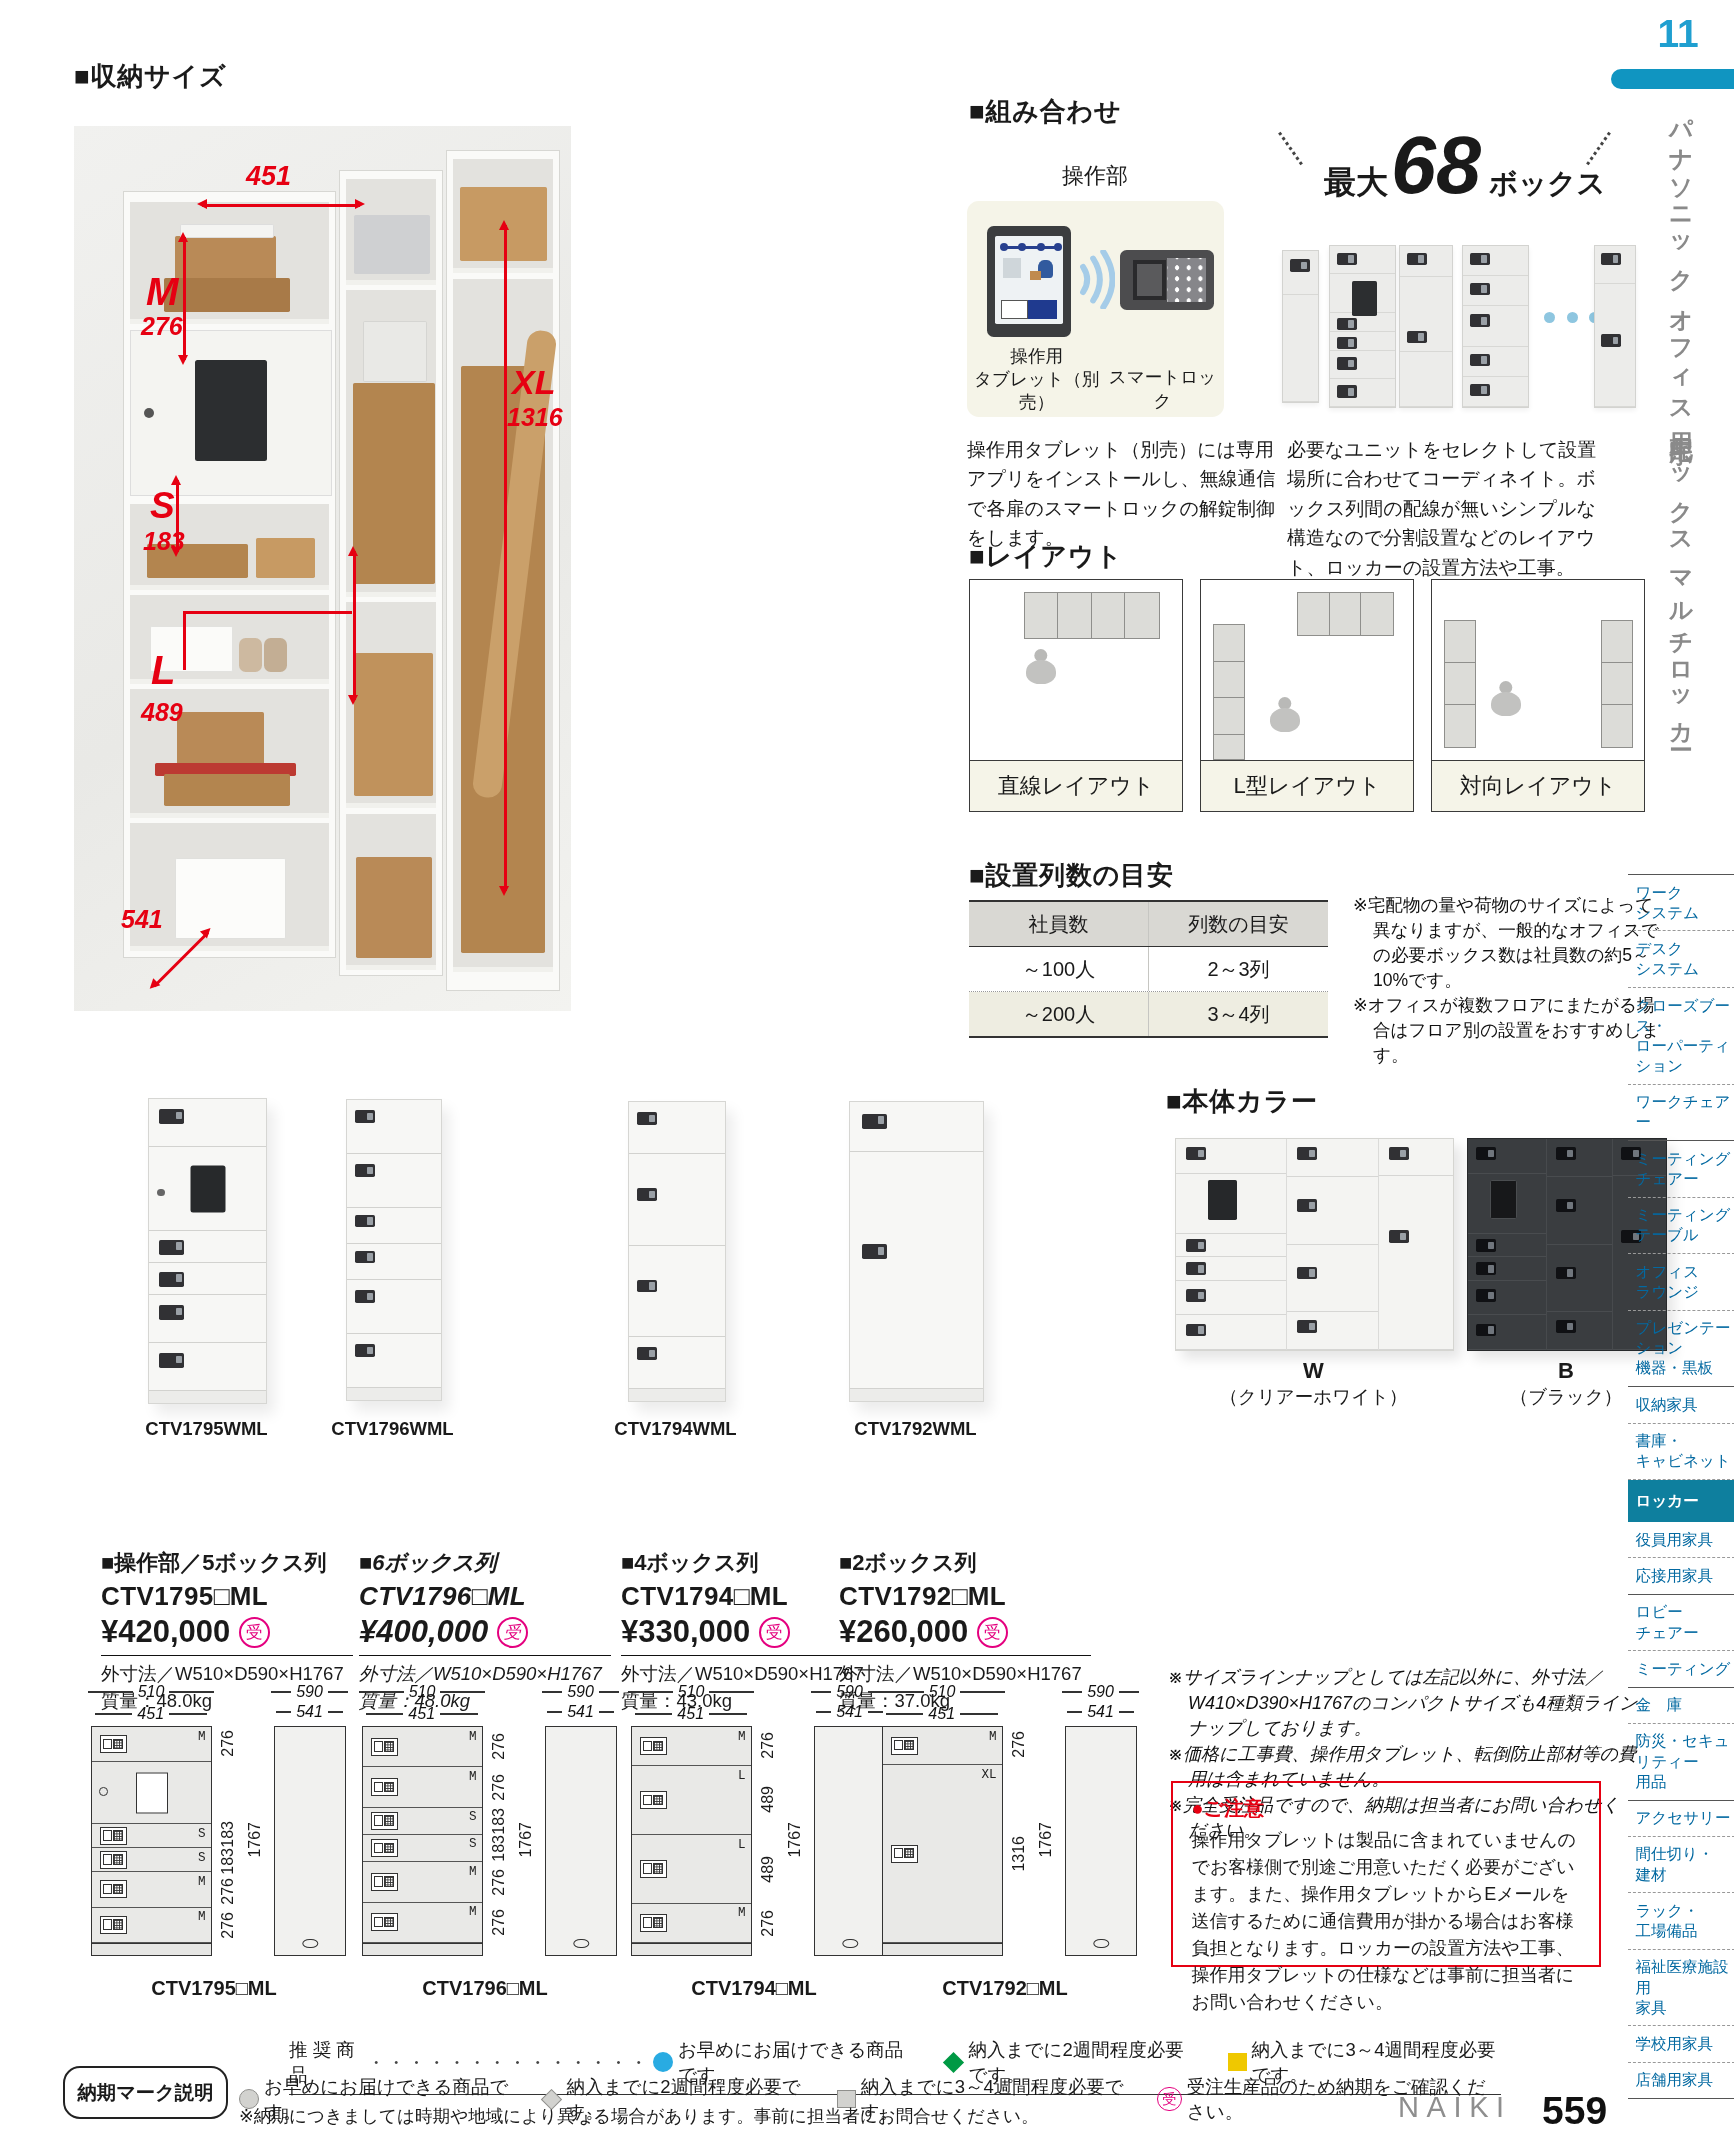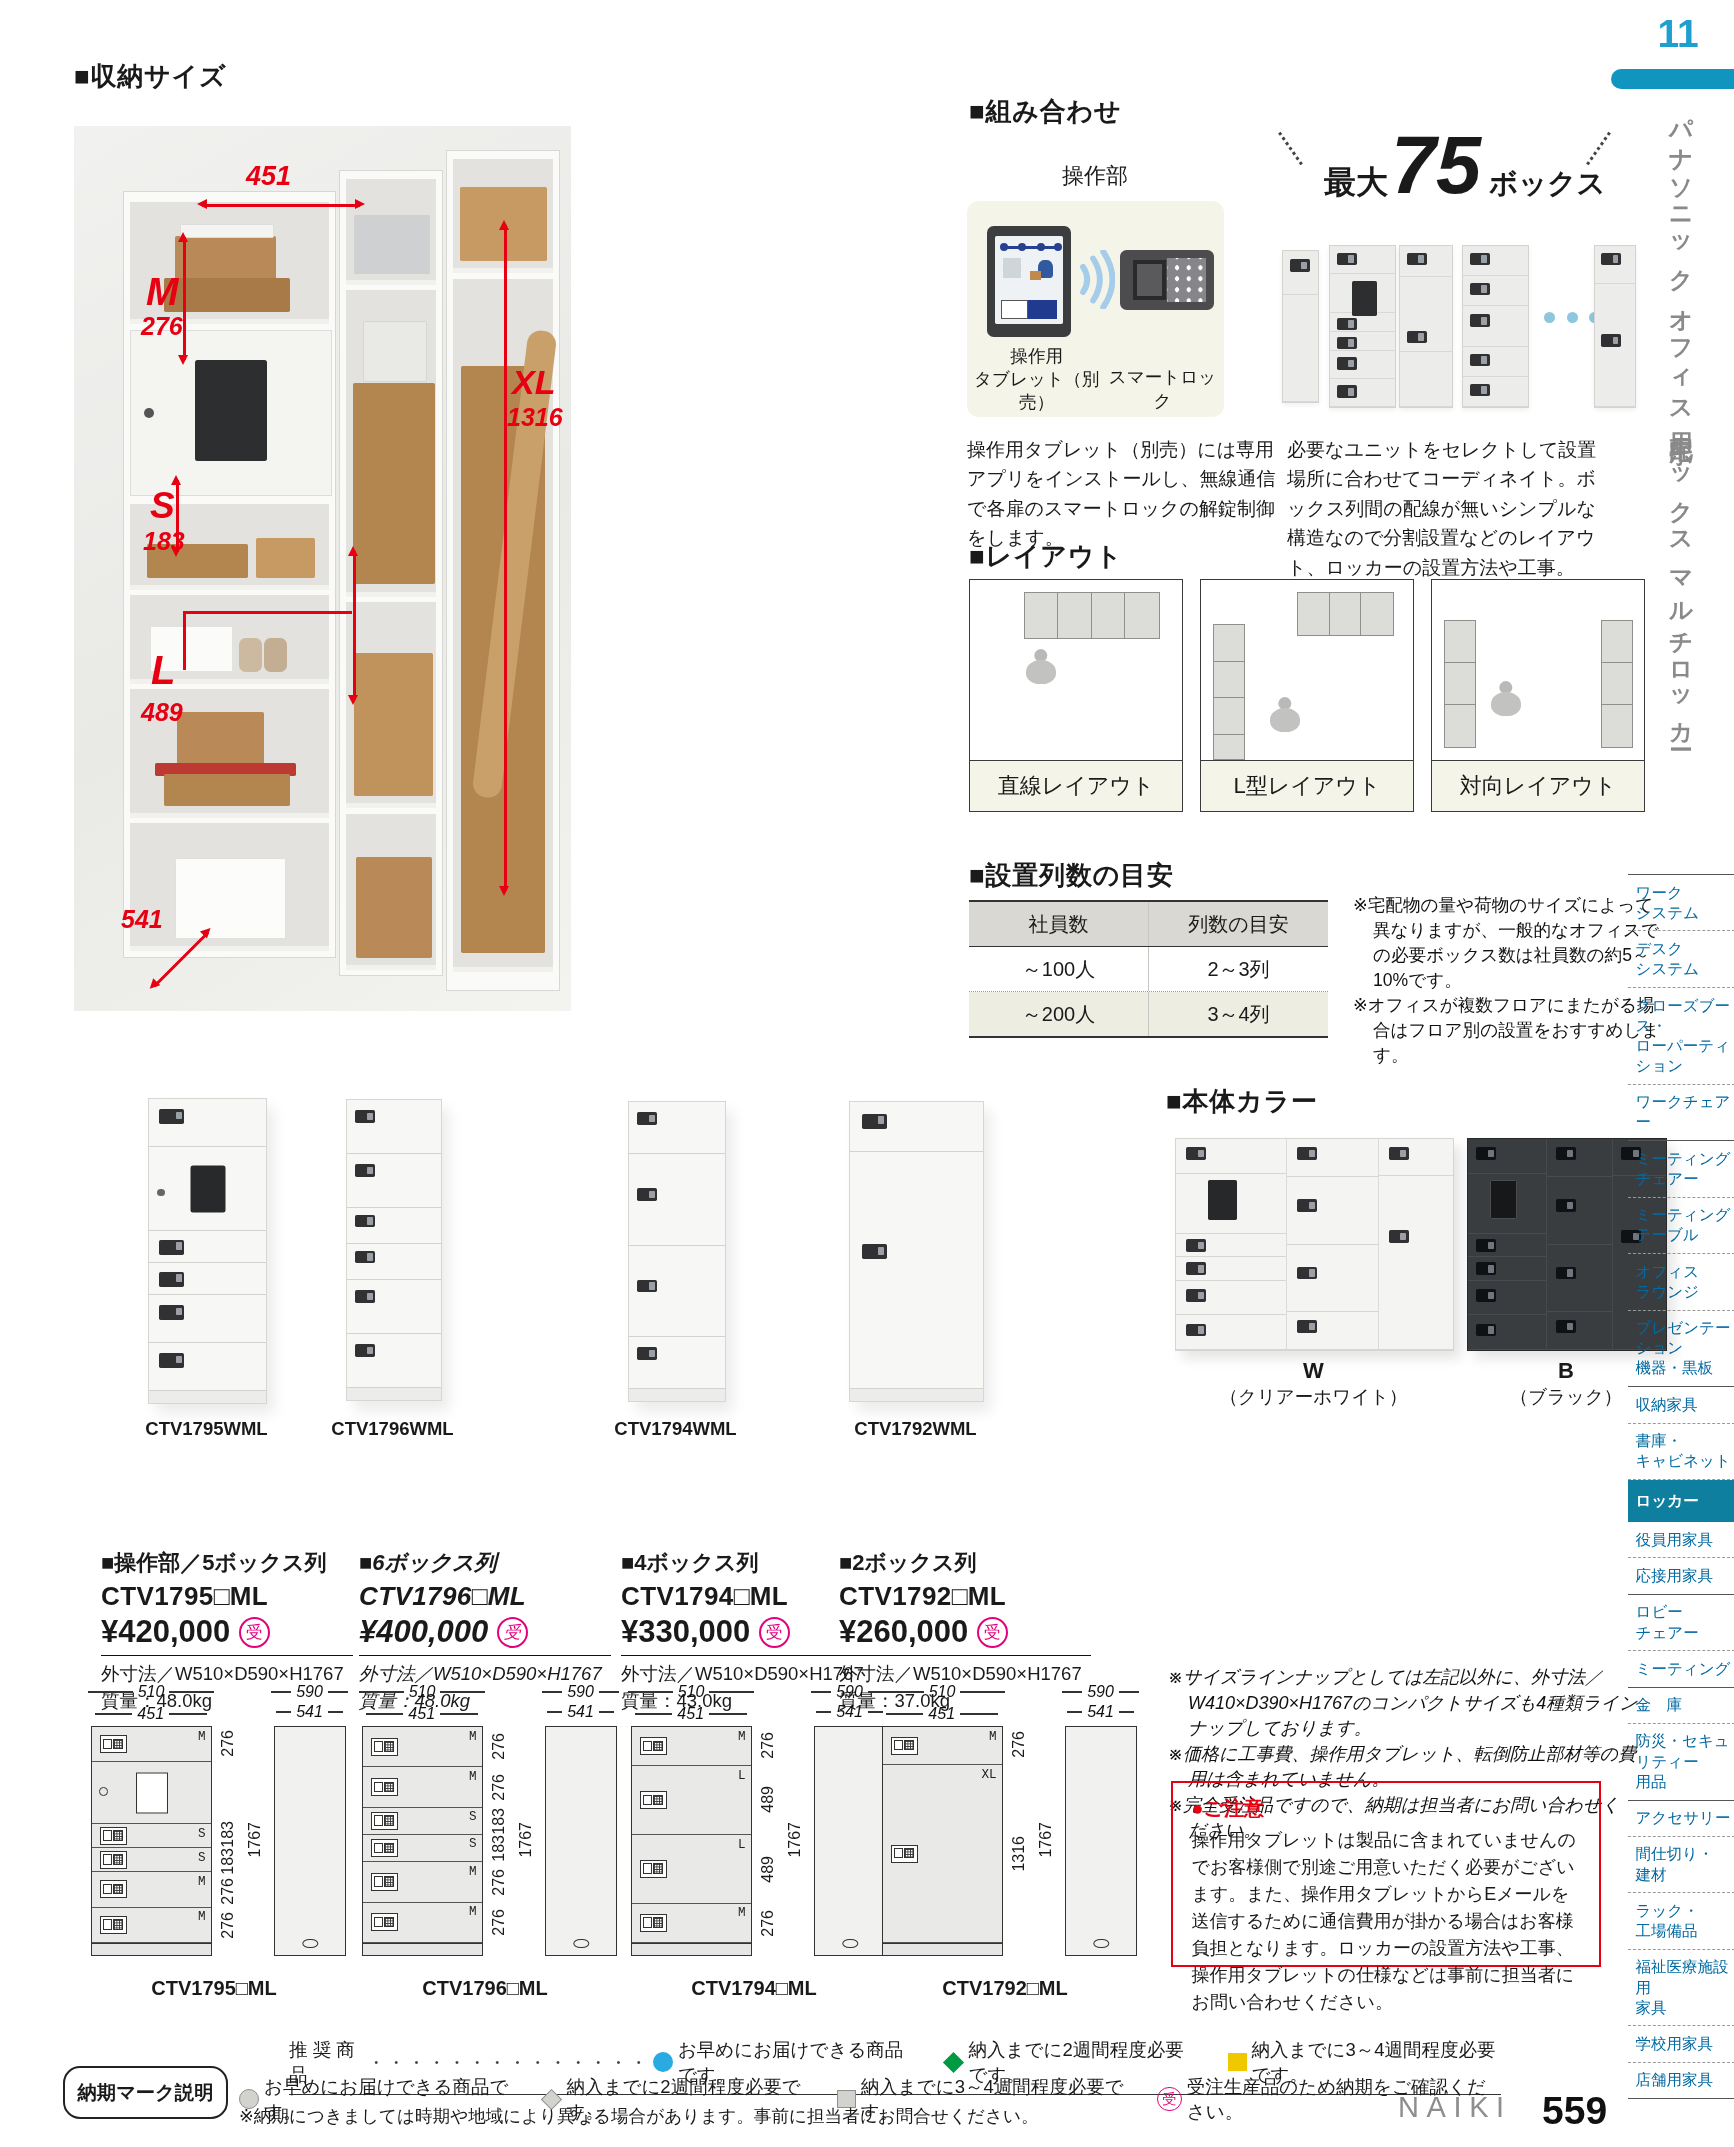--- a/index.html
+++ b/index.html
@@ -274,21 +274,21 @@
     </div>
     <div class="abs pre" style="left:6.7px;top:144px;width:126px;text-align:center;font-size:17.6px;line-height:1.3;">操作用
 タブレット（別売）</div>
     <div class="abs" style="left:134px;top:164px;width:123px;text-align:center;font-size:17.6px;">スマートロック</div>
   </div>
 
   <div class="abs" style="left:1289px;top:126px;width:319px;height:92px;">
     <div class="slash" style="left:0px;top:3.4px;transform:rotate(-35deg);"></div>
     <div class="slash" style="right:8.4px;top:3.4px;transform:rotate(35deg);"></div>
     <span class="abs" style="left:35px;top:35px;font-size:32px;font-weight:700;">最大</span>
-    <span class="abs" style="left:102px;top:-6.7px;font-size:81px;font-weight:900;font-style:italic;">75</span>
+    <span class="abs" style="left:102px;top:-6.7px;font-size:81px;font-weight:900;font-style:italic;">68</span>
     <span class="abs" style="left:200px;top:39px;font-size:28.5px;font-weight:700;">ボックス</span>
   </div>
 
   <div class="abs" style="left:1282px;top:225px;width:352px;height:201px;">
     <div class="minicol" style="left:0px;top:25px;width:35px;height:151px;">
       <div class="mc" style="flex:2;">
           <span class="lockicon" style="left:6.7px;top:8.4px;"></span>
         </div>
       <div class="mc" style="flex:5;"></div>
     </div>

